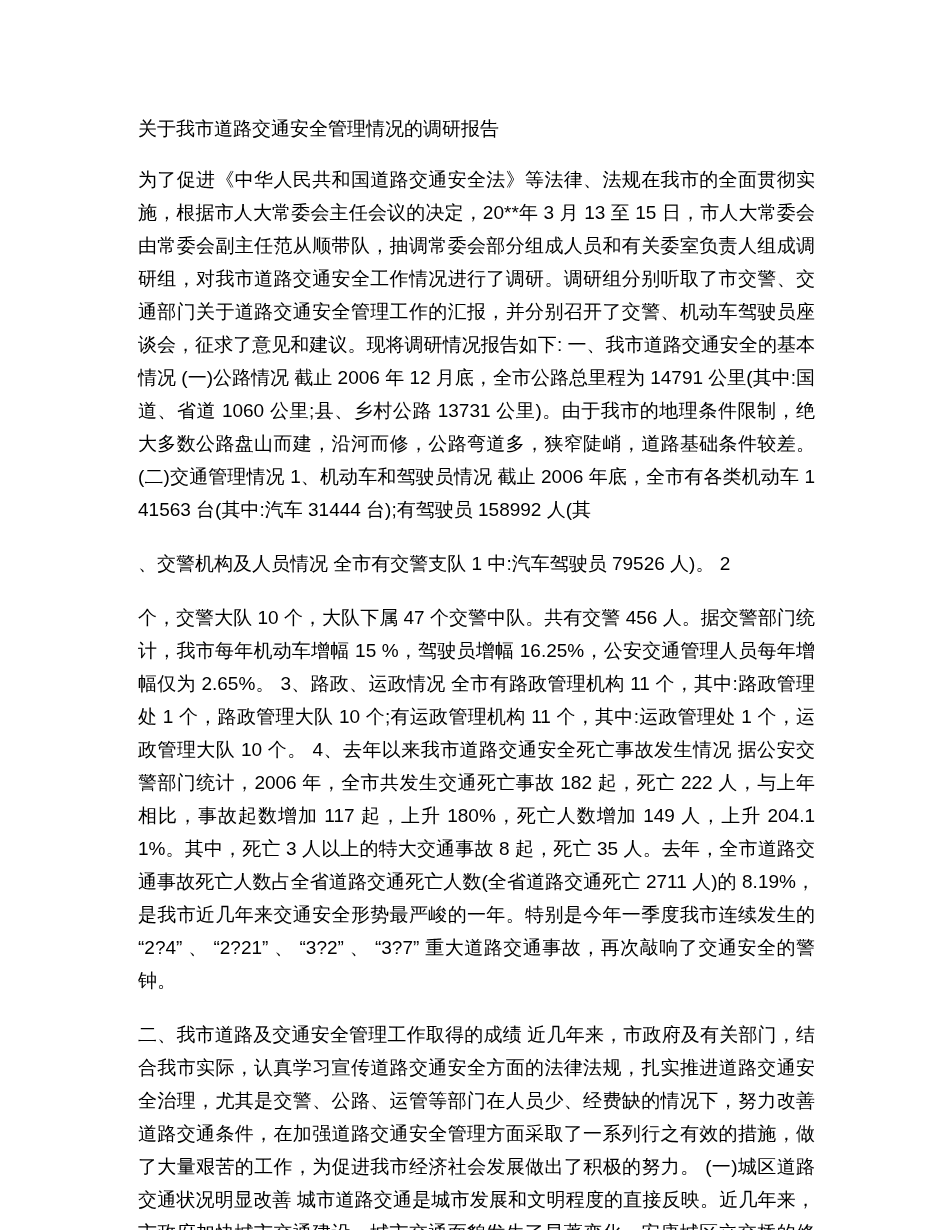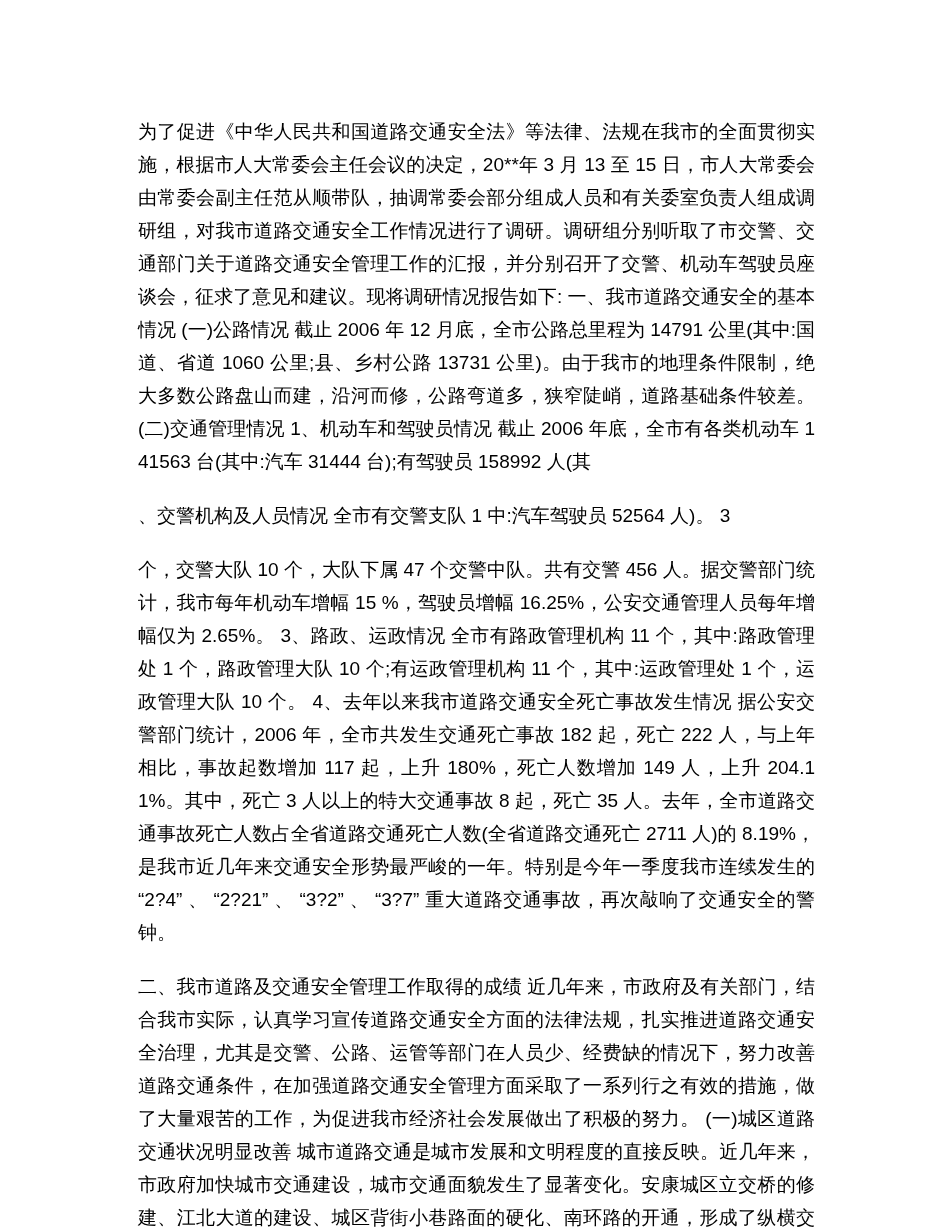--- a/index.html
+++ b/index.html
@@ -36,21 +36,22 @@
     text-align: justify;
     text-justify: inter-ideograph;
     word-break: break-all;
     overflow-wrap: break-word;
   }
 </style>
 </head>
 <body style="background: rgb(255, 255, 255); color: rgb(0, 0, 0);">
 
 <div class="doc-page">
+  <div class="doc-title">关于我市道路交通安全管理情况的调研报告</div>
 
   <div class="doc-paragraph">为了促进《中华人民共和国道路交通安全法》等法律、法规在我市的全面贯彻实施，根据市人大常委会主任会议的决定，20**年 3 月 13 至 15 日，市人大常委会由常委会副主任范从顺带队，抽调常委会部分组成人员和有关委室负责人组成调研组，对我市道路交通安全工作情况进行了调研。调研组分别听取了市交警、交通部门关于道路交通安全管理工作的汇报，并分别召开了交警、机动车驾驶员座谈会，征求了意见和建议。现将调研情况报告如下: 一、我市道路交通安全的基本情况 (一)公路情况 截止 2006 年 12 月底，全市公路总里程为 14791 公里(其中:国道、省道 1060 公里;县、乡村公路 13731 公里)。由于我市的地理条件限制，绝大多数公路盘山而建，沿河而修，公路弯道多，狭窄陡峭，道路基础条件较差。 (二)交通管理情况 1、机动车和驾驶员情况 截止 2006 年底，全市有各类机动车 141563 台(其中:汽车 31444 台);有驾驶员 158992 人(其</div>
 
-  <div class="doc-paragraph">、交警机构及人员情况 全市有交警支队 1 中:汽车驾驶员 52564 人)。 3</div>
+  <div class="doc-paragraph">、交警机构及人员情况 全市有交警支队 1 中:汽车驾驶员 79526 人)。 2</div>
 
   <div class="doc-paragraph">个，交警大队 10 个，大队下属 47 个交警中队。共有交警 456 人。据交警部门统计，我市每年机动车增幅 15 %，驾驶员增幅 16.25%，公安交通管理人员每年增幅仅为 2.65%。 3、路政、运政情况 全市有路政管理机构 11 个，其中:路政管理处 1 个，路政管理大队 10 个;有运政管理机构 11 个，其中:运政管理处 1 个，运政管理大队 10 个。 4、去年以来我市道路交通安全死亡事故发生情况 据公安交警部门统计，2006 年，全市共发生交通死亡事故 182 起，死亡 222 人，与上年相比，事故起数增加 117 起，上升 180%，死亡人数增加 149 人，上升 204.11%。其中，死亡 3 人以上的特大交通事故 8 起，死亡 35 人。去年，全市道路交通事故死亡人数占全省道路交通死亡人数(全省道路交通死亡 2711 人)的 8.19%，是我市近几年来交通安全形势最严峻的一年。特别是今年一季度我市连续发生的 “2?4” 、 “2?21” 、 “3?2” 、 “3?7” 重大道路交通事故，再次敲响了交通安全的警钟。</div>
 
   <div class="doc-paragraph">二、我市道路及交通安全管理工作取得的成绩 近几年来，市政府及有关部门，结合我市实际，认真学习宣传道路交通安全方面的法律法规，扎实推进道路交通安全治理，尤其是交警、公路、运管等部门在人员少、经费缺的情况下，努力改善道路交通条件，在加强道路交通安全管理方面采取了一系列行之有效的措施，做了大量艰苦的工作，为促进我市经济社会发展做出了积极的努力。 (一)城区道路交通状况明显改善 城市道路交通是城市发展和文明程度的直接反映。近几年来，市政府加快城市交通建设，城市交通面貌发生了显著变化。安康城区立交桥的修建、江北大道的建设、城区背街小巷路面的硬化、南环路的开通，形成了纵横交错的城市交通网络，有效缓解了人、车争道和出行不便、交通不畅的问题。同时，还增添了部分道路交通标志、标线、信号灯、防护栏、路灯等基础设施。 (二)公路建设发展较快 近几年</div>
 </div>
 
 </body></html>

